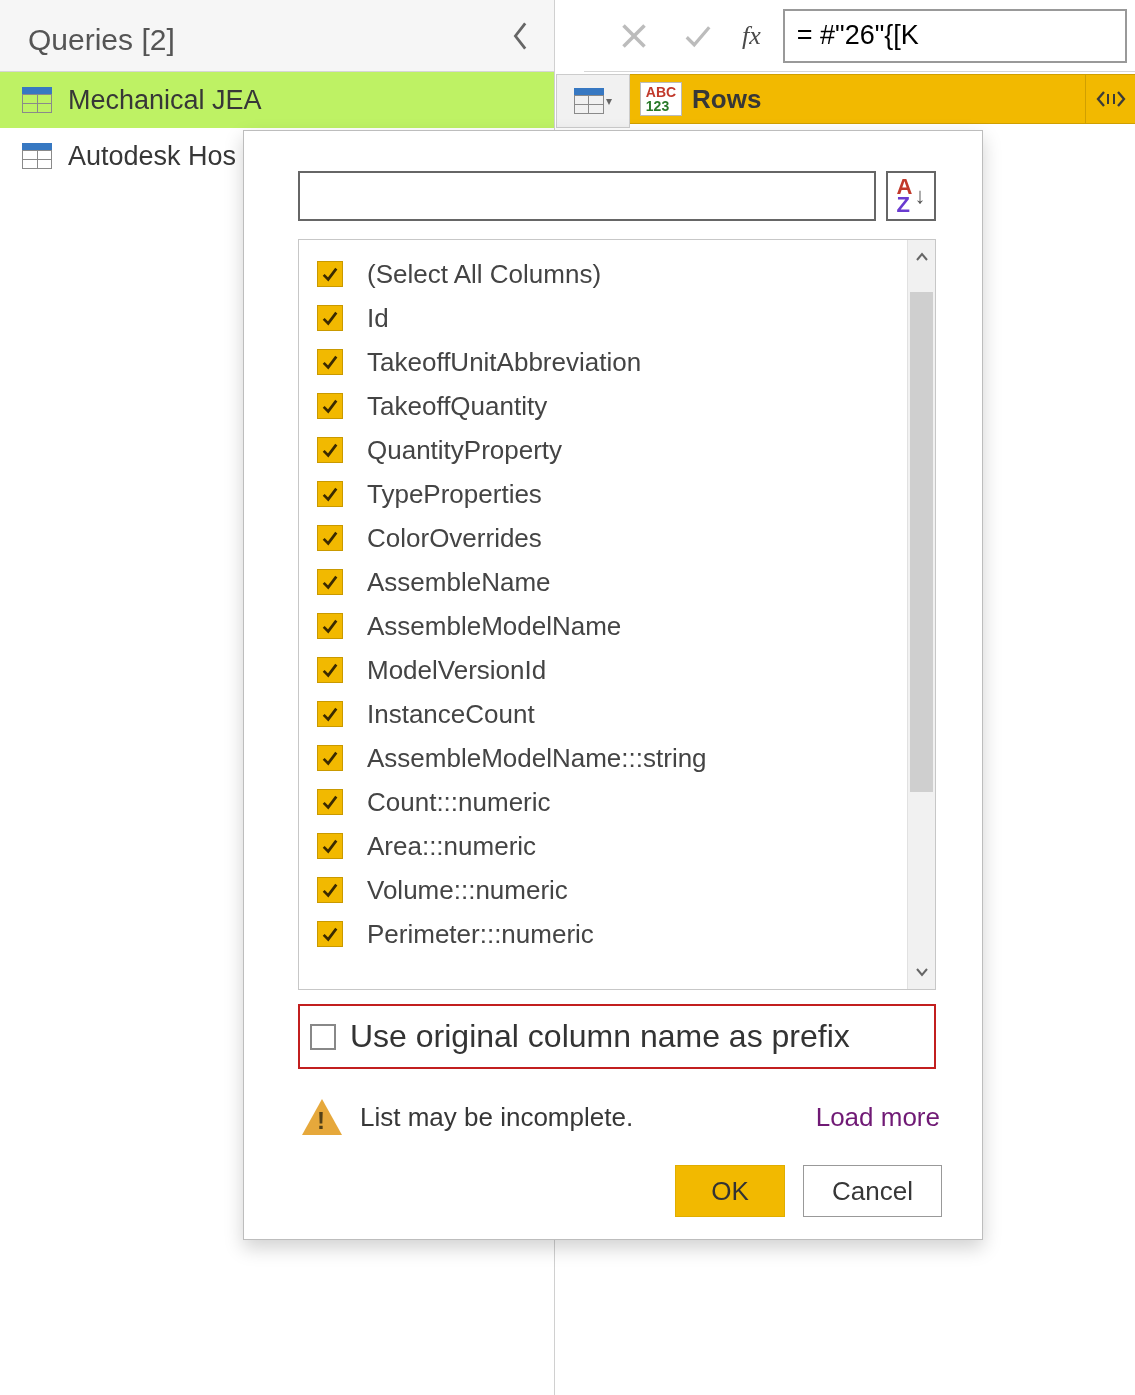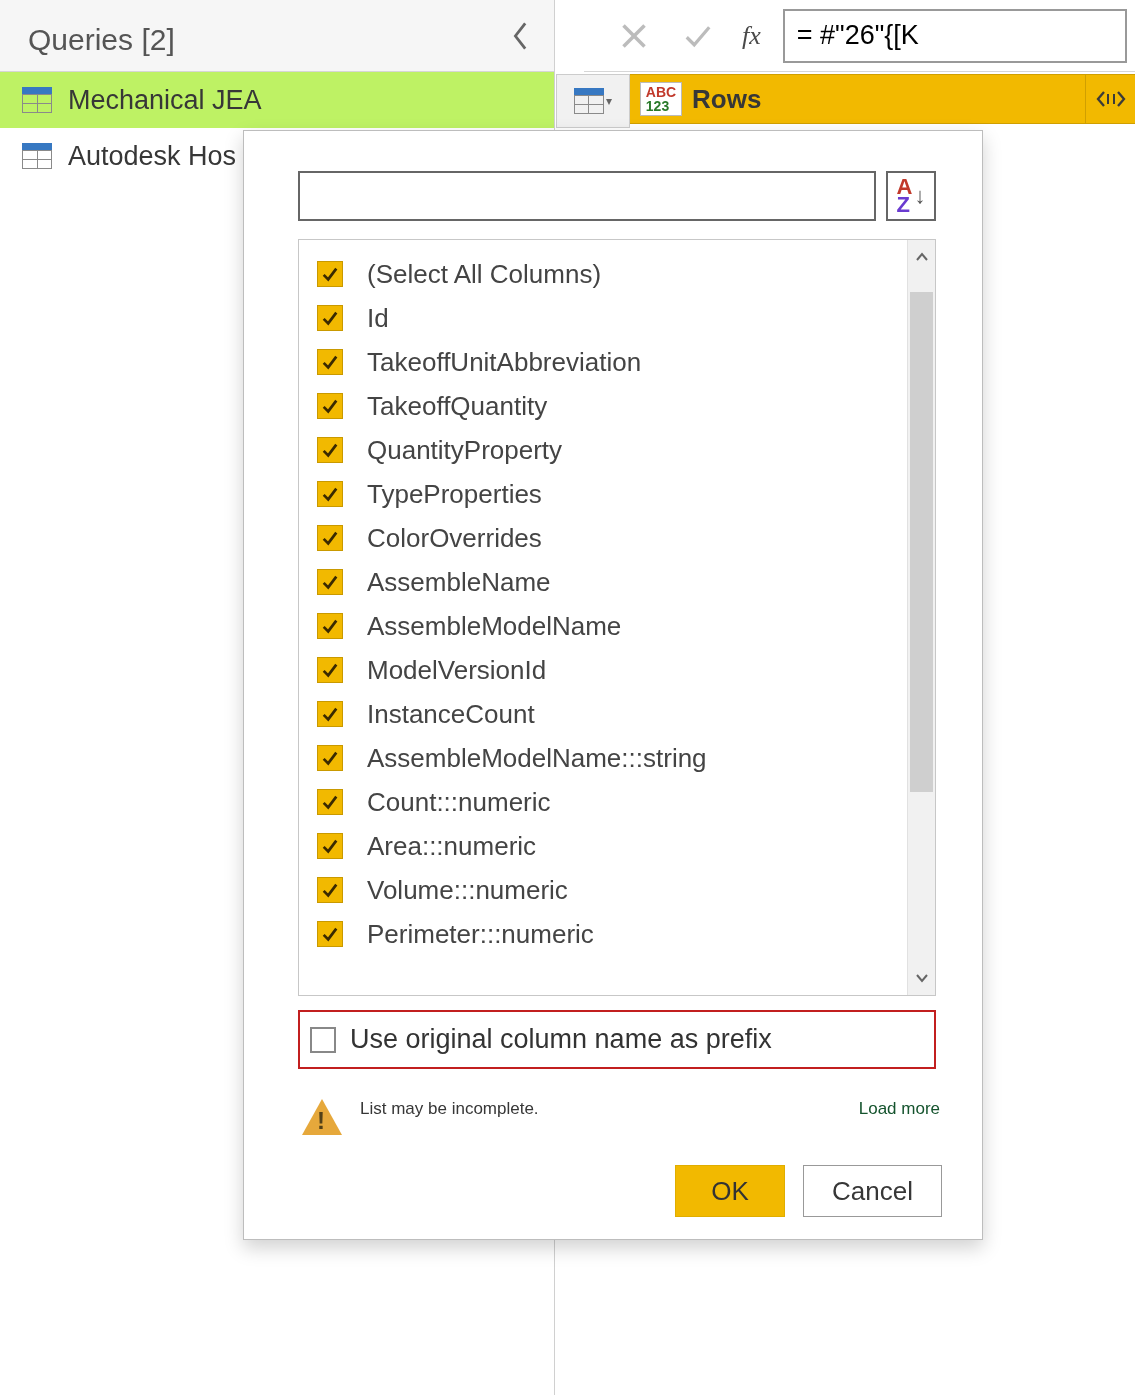--- a/index.html
+++ b/index.html
@@ -237,29 +237,29 @@
     .prefix-row {
       margin:14px 24px 4px 24px;
       padding:12px 10px;
       border:2px solid #c21f1f;
       display:flex; align-items:center; gap:14px;
     }
     .prefix-row .box {
       width:26px; height:26px;
       border:2px solid #888;
     }
-    .prefix-row .lbl { font-size:27px; color:#333; }
+    .prefix-row .lbl { font-size:32px; color:#333; }
 
     .warn-row {
       margin:26px 20px 0 28px;
-      display:flex; 
-      font-size:17px;
+      display:flex; align-items:center;
+      font-size:26px;
     }
     .warn-row .warning-icon { margin-right:18px; }
-    .warn-row .load-more { margin-left:auto; color:#14532d; }
+    .warn-row .load-more { margin-left:auto; color:#701a75; }
 
     .btn-row {
       margin:30px 18px 0 0;
       display:flex; justify-content:flex-end; gap:18px;
     }
     .btn {
       height:52px; min-width:110px;
       padding:0 28px;
       font-size:26px;
       border:1px solid #999;

